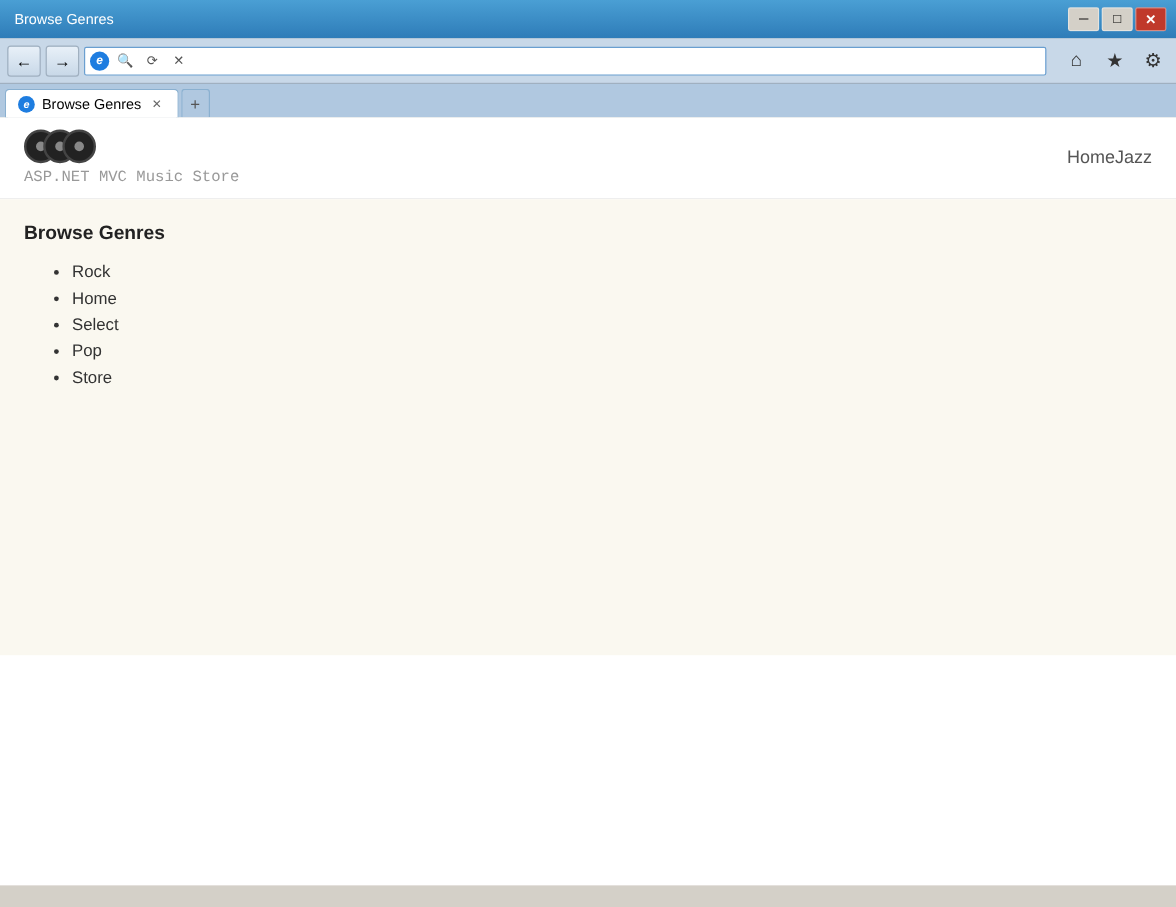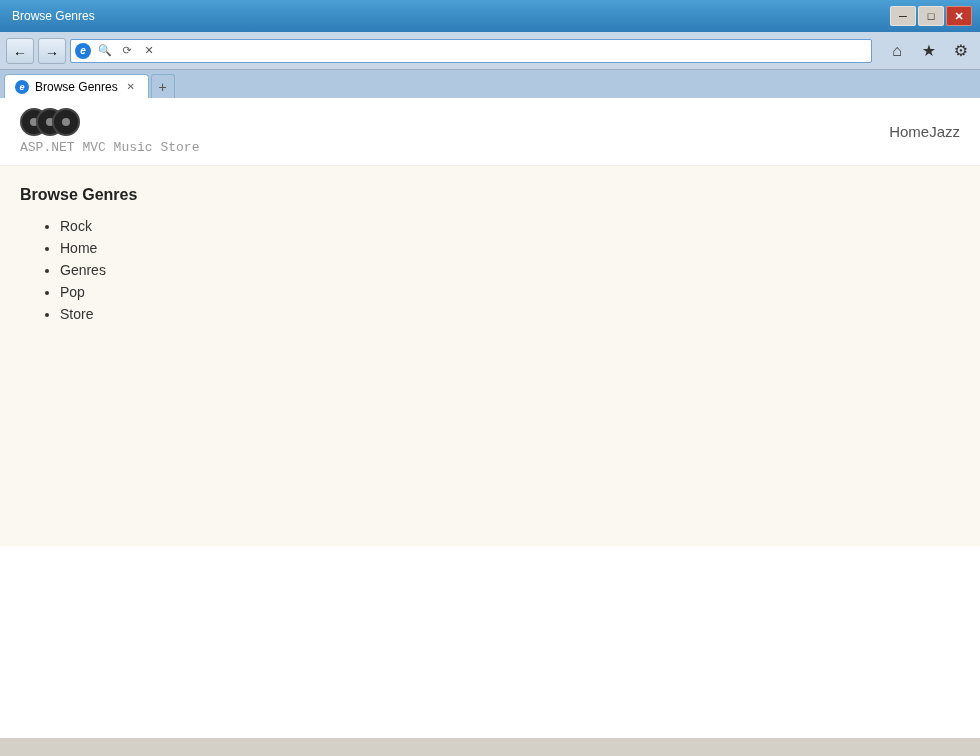--- a/index.html
+++ b/index.html
@@ -365,21 +365,21 @@
           <a href="#">Home</a>
           <a href="#">Jazz</a>
         </nav>
       </div>
 
       <div class="main-content">
         <h2 class="page-heading">Browse Genres</h2>
         <ul class="genre-list" id="genre-list">
         <li>Rock</li>
             <li>Home</li>
-            <li>Genres</li>
+            <li>Select</li>
             <li>Pop</li>
             <li>Store</li>
           </ul>
       </div>
 
     </div>
 
     <div class="footer-area"></div>
   </div>
 

